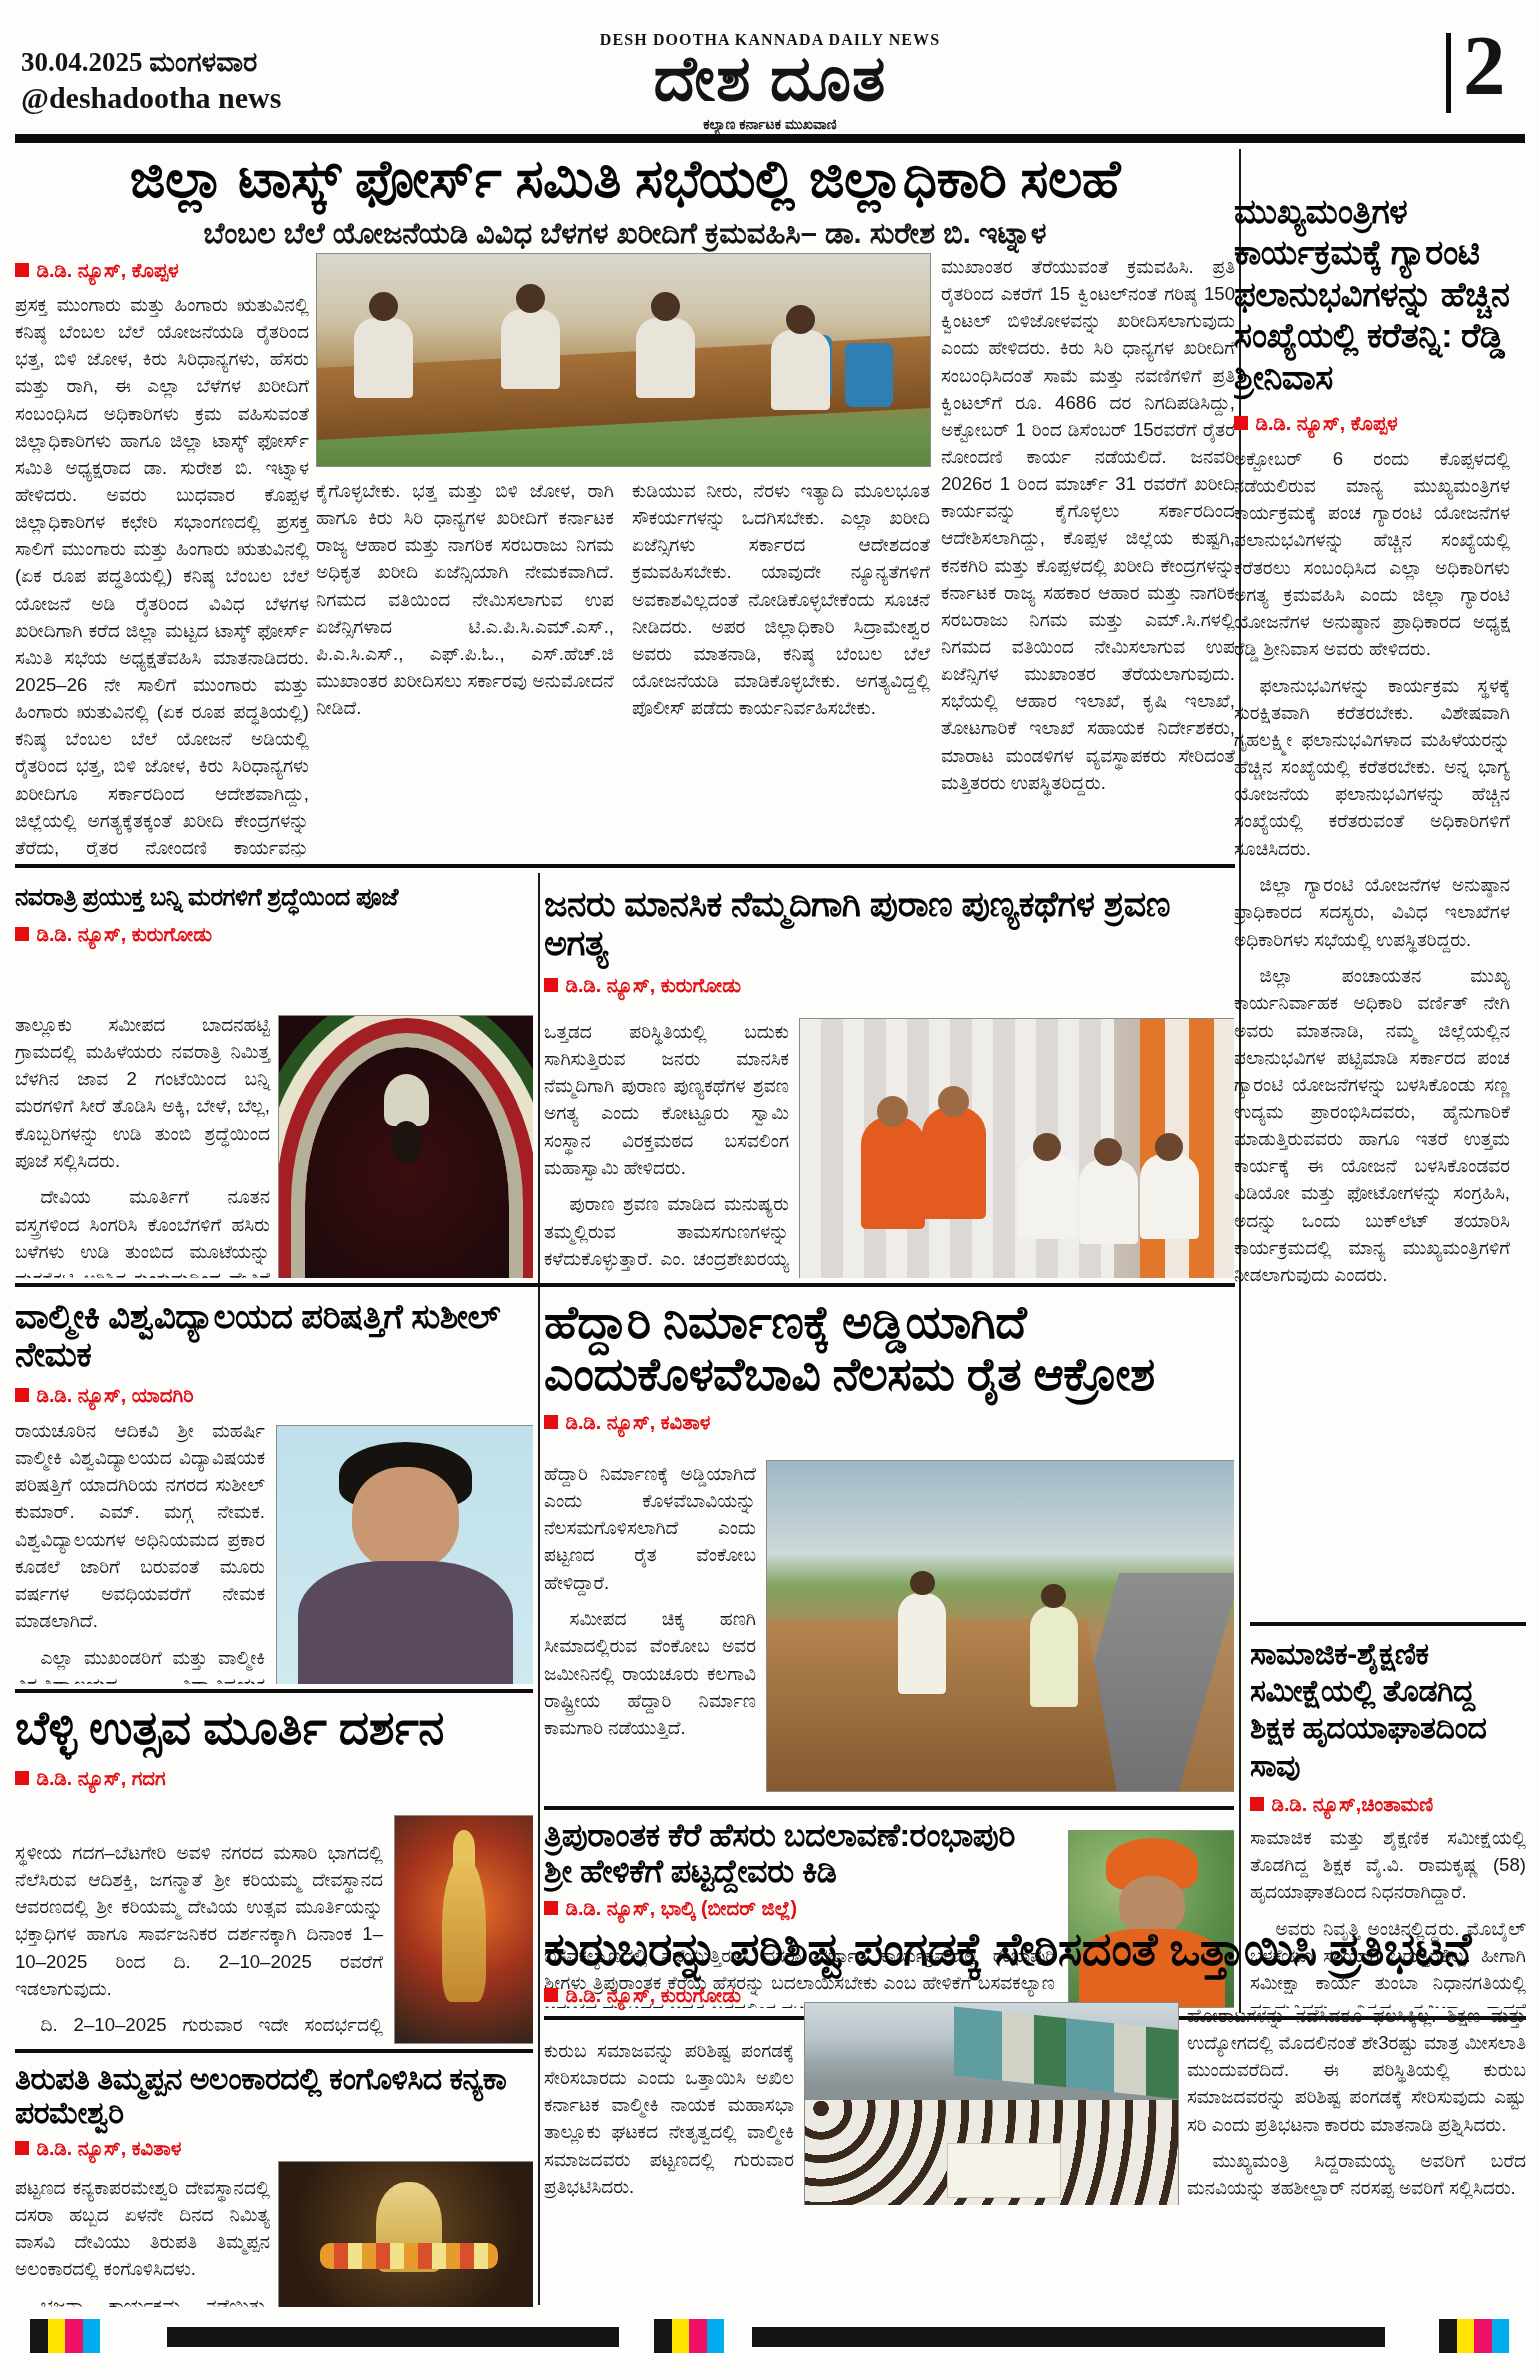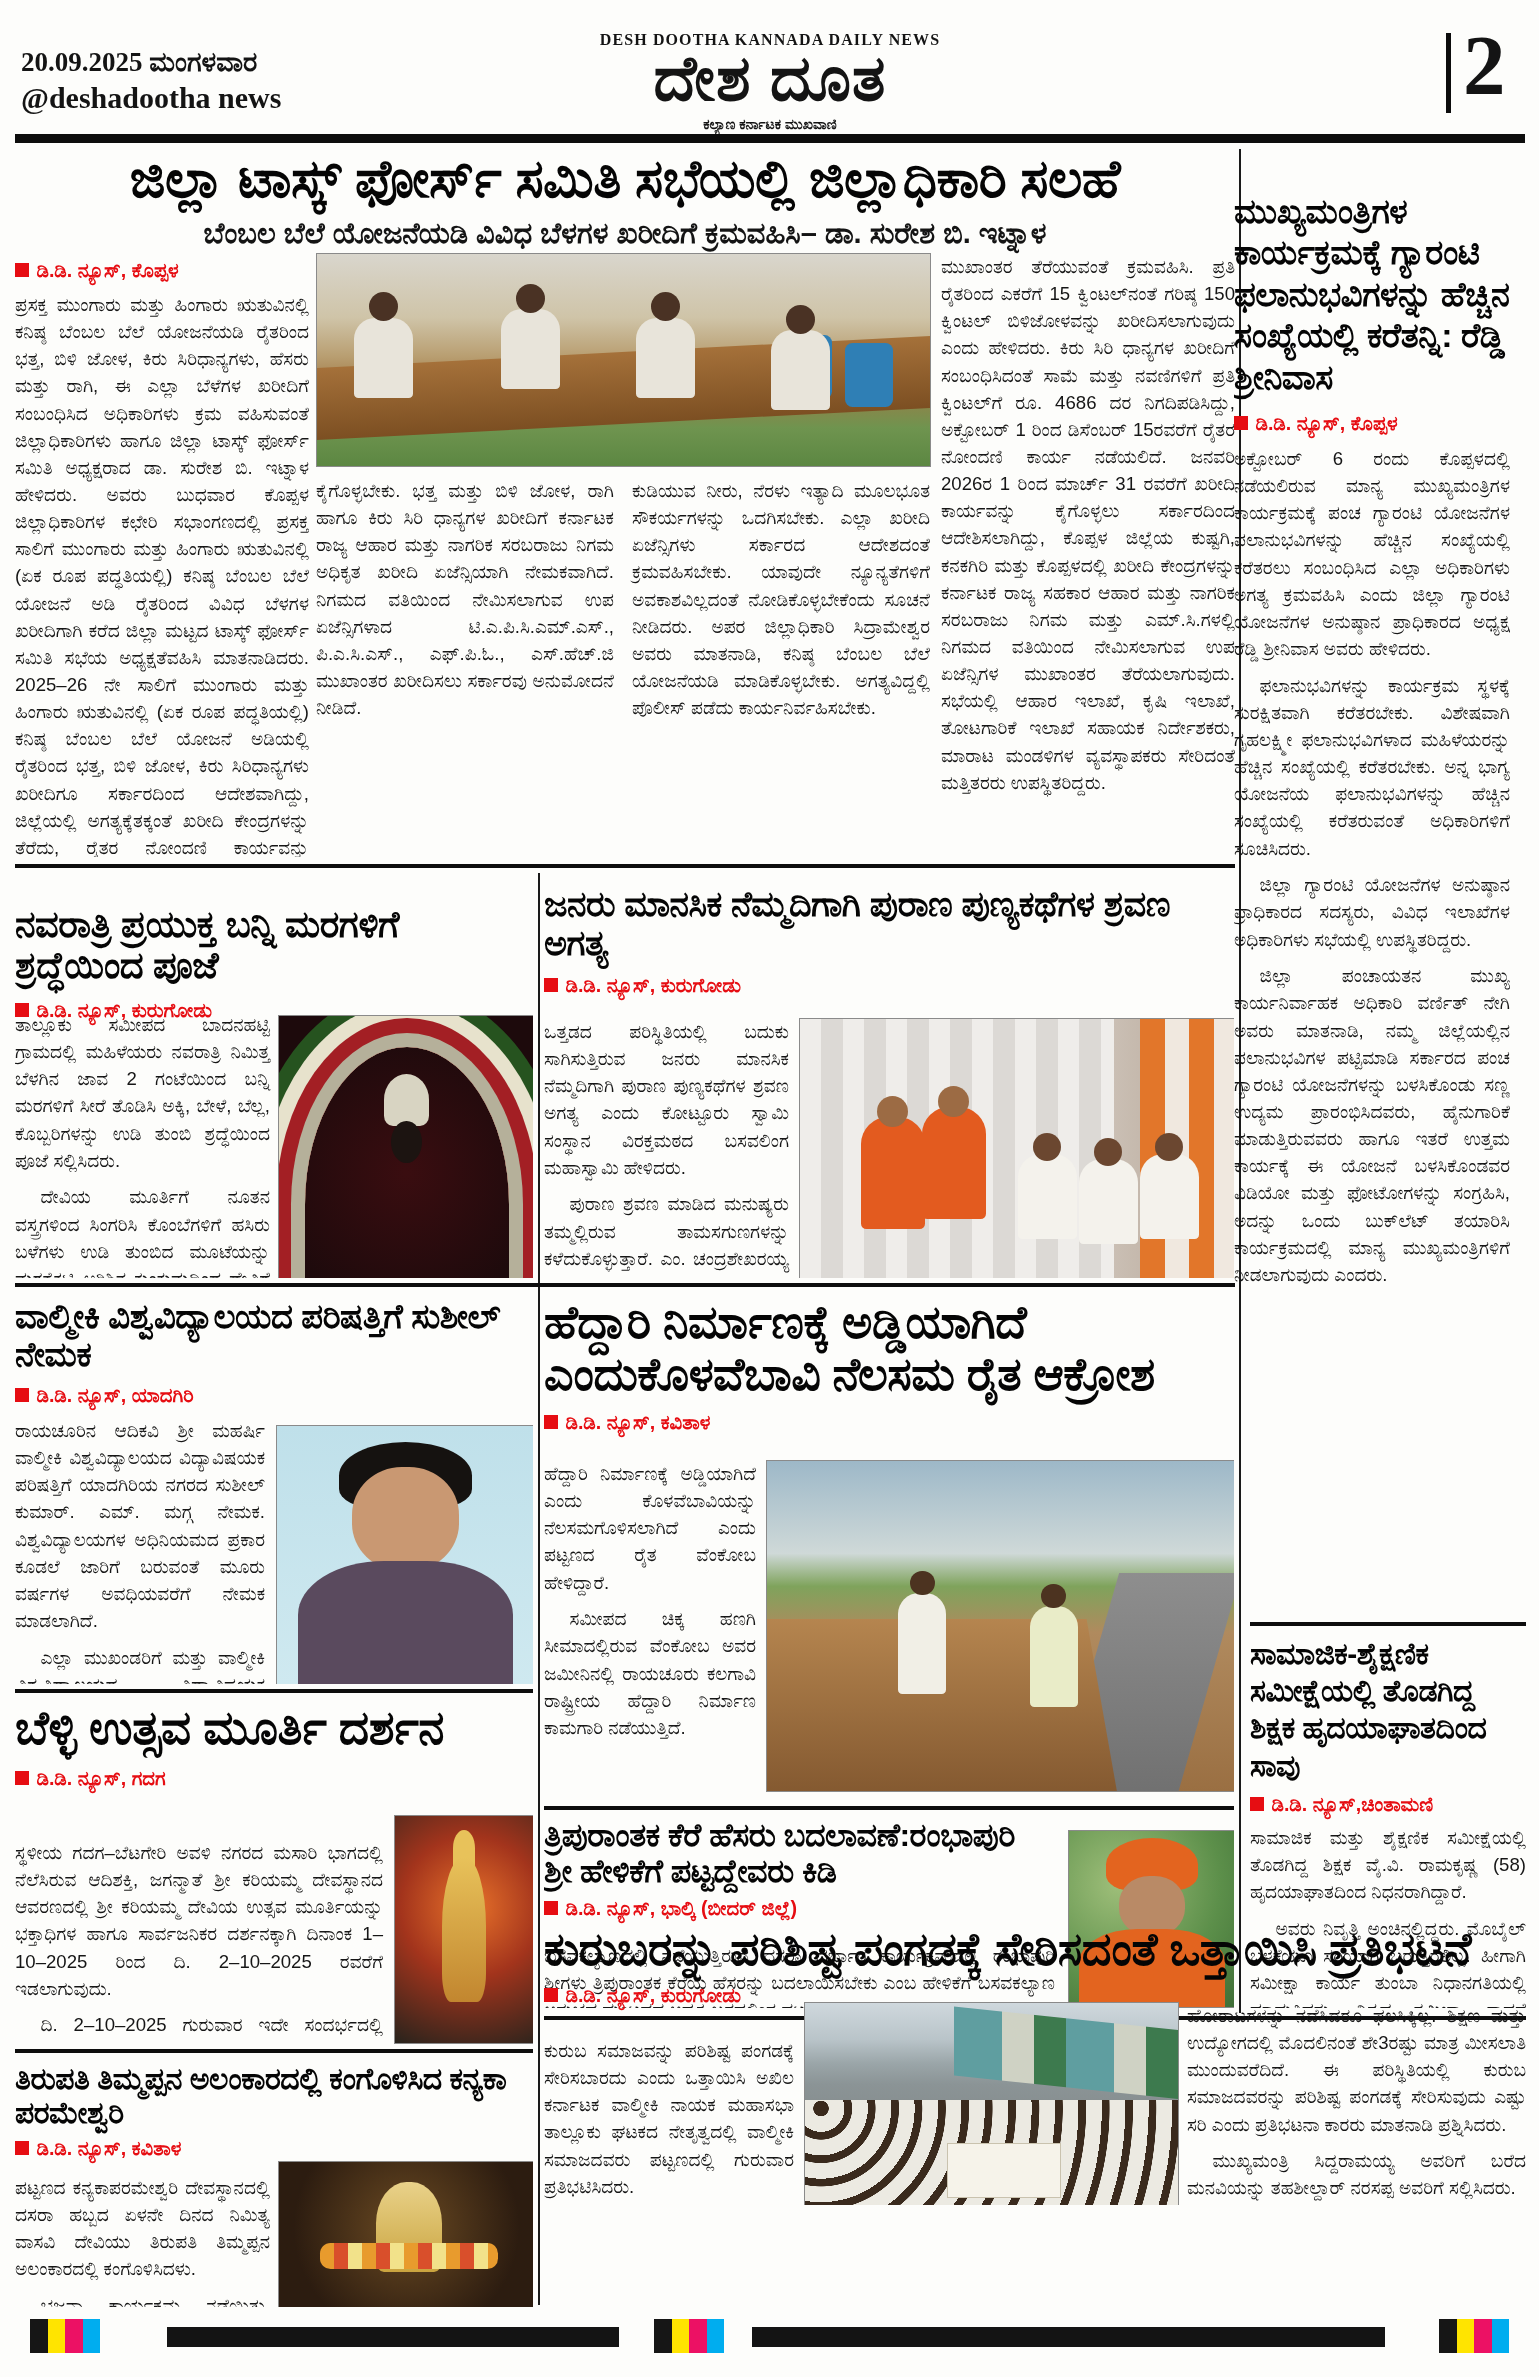--- a/index.html
+++ b/index.html
@@ -87,21 +87,21 @@
   .cmyk i:nth-child(3){background:#ec1164;}
   .cmyk i:nth-child(4){background:#00adef;}
   .fbar{position:absolute;top:2327px;height:20px;background:#141414;}
 </style>
 </head>
 <body>
 
 <div class="page">
 
   <div>
-    <div class="hdr-date">20.09.2025 ಮಂಗಳವಾರ</div>
+    <div class="hdr-date">30.04.2025 ಮಂಗಳವಾರ</div>
     <div class="hdr-handle">@deshadootha news</div>
     <div class="mast-top">DESH DOOTHA KANNADA DAILY NEWS</div>
     <div class="mast-title">ದೇಶ ದೂತ</div>
     <div class="mast-sub">ಕಲ್ಯಾಣ ಕರ್ನಾಟಕ ಮುಖವಾಣಿ</div>
     <div class="pg-bar"></div>
     <div class="pg-num">2</div>
   </div>
   <div class="hrule thick" style="left:15px;top:134px;width:1510px;"></div>
 
   <section class="art" style="left:15px;top:149px;width:1220px;height:708px;">
@@ -140,21 +140,21 @@
       <p>ಫಲಾನುಭವಿಗಳನ್ನು ಕಾರ್ಯಕ್ರಮ ಸ್ಥಳಕ್ಕೆ ಸುರಕ್ಷಿತವಾಗಿ ಕರೆತರಬೇಕು. ವಿಶೇಷವಾಗಿ ಗೃಹಲಕ್ಷ್ಮೀ ಫಲಾನುಭವಿಗಳಾದ ಮಹಿಳೆಯರನ್ನು ಹೆಚ್ಚಿನ ಸಂಖ್ಯೆಯಲ್ಲಿ ಕರೆತರಬೇಕು. ಅನ್ನ ಭಾಗ್ಯ ಯೋಜನೆಯ ಫಲಾನುಭವಿಗಳನ್ನು ಹೆಚ್ಚಿನ ಸಂಖ್ಯೆಯಲ್ಲಿ ಕರೆತರುವಂತೆ ಅಧಿಕಾರಿಗಳಿಗೆ ಸೂಚಿಸಿದರು.</p>
       <p>ಜಿಲ್ಲಾ ಗ್ಯಾರಂಟಿ ಯೋಜನೆಗಳ ಅನುಷ್ಠಾನ ಪ್ರಾಧಿಕಾರದ ಸದಸ್ಯರು, ವಿವಿಧ ಇಲಾಖೆಗಳ ಅಧಿಕಾರಿಗಳು ಸಭೆಯಲ್ಲಿ ಉಪಸ್ಥಿತರಿದ್ದರು.</p>
       <p>ಜಿಲ್ಲಾ ಪಂಚಾಯತನ ಮುಖ್ಯ ಕಾರ್ಯನಿರ್ವಾಹಕ ಅಧಿಕಾರಿ ವರ್ಣಿತ್ ನೇಗಿ ಅವರು ಮಾತನಾಡಿ, ನಮ್ಮ ಜಿಲ್ಲೆಯಲ್ಲಿನ ಫಲಾನುಭವಿಗಳ ಪಟ್ಟಿಮಾಡಿ ಸರ್ಕಾರದ ಪಂಚ ಗ್ಯಾರಂಟಿ ಯೋಜನೆಗಳನ್ನು ಬಳಸಿಕೊಂಡು ಸಣ್ಣ ಉದ್ಯಮ ಪ್ರಾರಂಭಿಸಿದವರು, ಹೈನುಗಾರಿಕೆ ಮಾಡುತ್ತಿರುವವರು ಹಾಗೂ ಇತರೆ ಉತ್ತಮ ಕಾರ್ಯಕ್ಕೆ ಈ ಯೋಜನೆ ಬಳಸಿಕೊಂಡವರ ವಿಡಿಯೋ ಮತ್ತು ಫೋಟೋಗಳನ್ನು ಸಂಗ್ರಹಿಸಿ, ಅದನ್ನು ಒಂದು ಬುಕ್‌ಲೆಟ್ ತಯಾರಿಸಿ ಕಾರ್ಯಕ್ರಮದಲ್ಲಿ ಮಾನ್ಯ ಮುಖ್ಯಮಂತ್ರಿಗಳಿಗೆ ನೀಡಲಾಗುವುದು ಎಂದರು.</p>
     </div>
   </section>
 
   <div class="hrule" style="left:15px;top:864px;width:1220px;"></div>
   <div class="vrule" style="left:538px;top:873px;height:1432px;"></div>
 
   <section class="art" style="left:15px;top:884px;width:518px;height:394px;">
-    <h1 class="hl" style="font-size:37px;margin-top:20px;">ನವರಾತ್ರಿ ಪ್ರಯುಕ್ತ ಬನ್ನಿ ಮರಗಳಿಗೆ ಶ್ರದ್ಧೆಯಿಂದ ಪೂಜೆ</h1>
+    <h1 class="hl" style="font-size:24px;">ನವರಾತ್ರಿ ಪ್ರಯುಕ್ತ ಬನ್ನಿ ಮರಗಳಿಗೆ ಶ್ರದ್ಧೆಯಿಂದ ಪೂಜೆ</h1>
     <div class="byline" style="margin-top:11.7px;"><span class="bsq"></span><span>ಡಿ.ಡಿ. ನ್ಯೂಸ್, ಕುರುಗೋಡು</span></div>
     <div class="body abs" style="left:0;top:127px;width:255px;height:266px;">
       <p>ತಾಲ್ಲೂಕು ಸಮೀಪದ ಬಾದನಹಟ್ಟಿ ಗ್ರಾಮದಲ್ಲಿ ಮಹಿಳೆಯರು ನವರಾತ್ರಿ ನಿಮಿತ್ತ ಬೆಳಗಿನ ಜಾವ 2 ಗಂಟೆಯಿಂದ ಬನ್ನಿ ಮರಗಳಿಗೆ ಸೀರೆ ತೊಡಿಸಿ ಅಕ್ಕಿ, ಬೇಳೆ, ಬೆಲ್ಲ, ಕೊಬ್ಬರಿಗಳನ್ನು ಉಡಿ ತುಂಬಿ ಶ್ರದ್ಧೆಯಿಂದ ಪೂಜೆ ಸಲ್ಲಿಸಿದರು.</p>
         <p>ದೇವಿಯ ಮೂರ್ತಿಗೆ ನೂತನ ವಸ್ತ್ರಗಳಿಂದ ಸಿಂಗರಿಸಿ ಕೊಂಬೆಗಳಿಗೆ ಹಸಿರು ಬಳೆಗಳು ಉಡಿ ತುಂಬಿದ ಮೂಟೆಯನ್ನು ಮರಕ್ಕೆಕಟ್ಟಿ ಅರಿಶಿನ ಕುಂಕುಮದಿಂದ ದೇವಿಗೆ ಅರ್ಚನೆ ಮಾಡಿದರು.</p>
     </div>
     <div class="photo ph-idol" style="left:263px;top:131px;width:255px;height:262px;">
       <div class="arch"></div>
       <div class="crown"></div>
       <div class="face"></div>
     </div>

